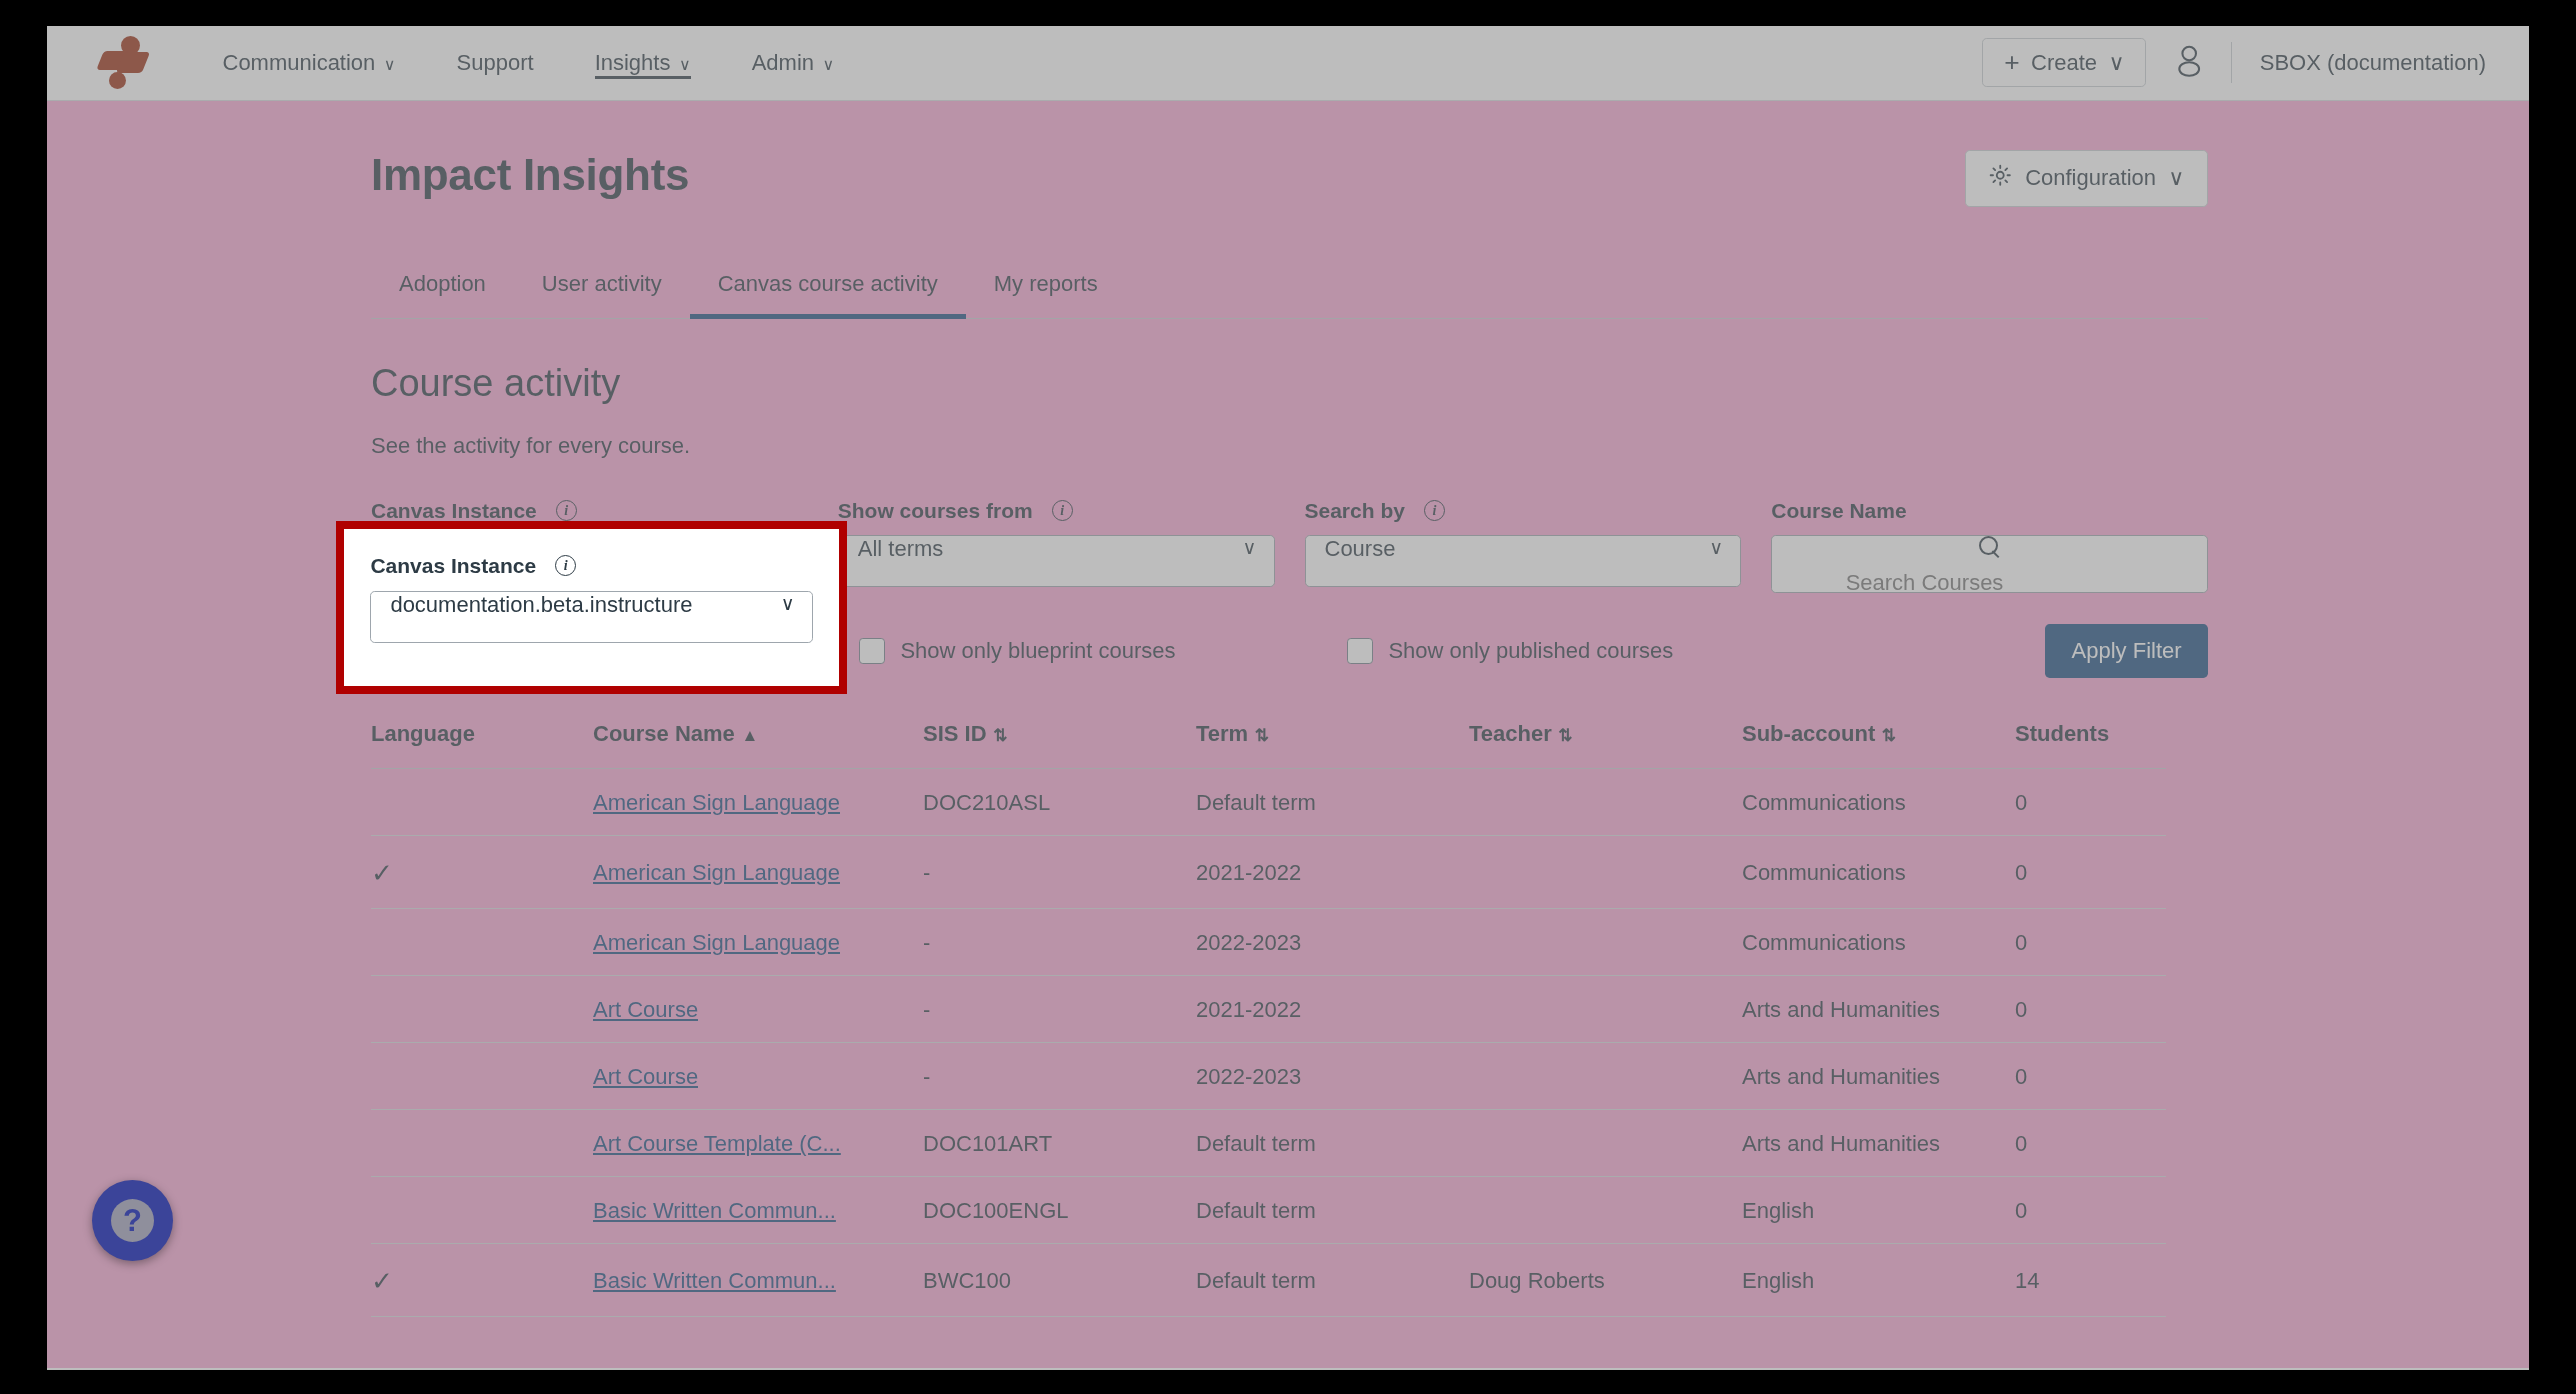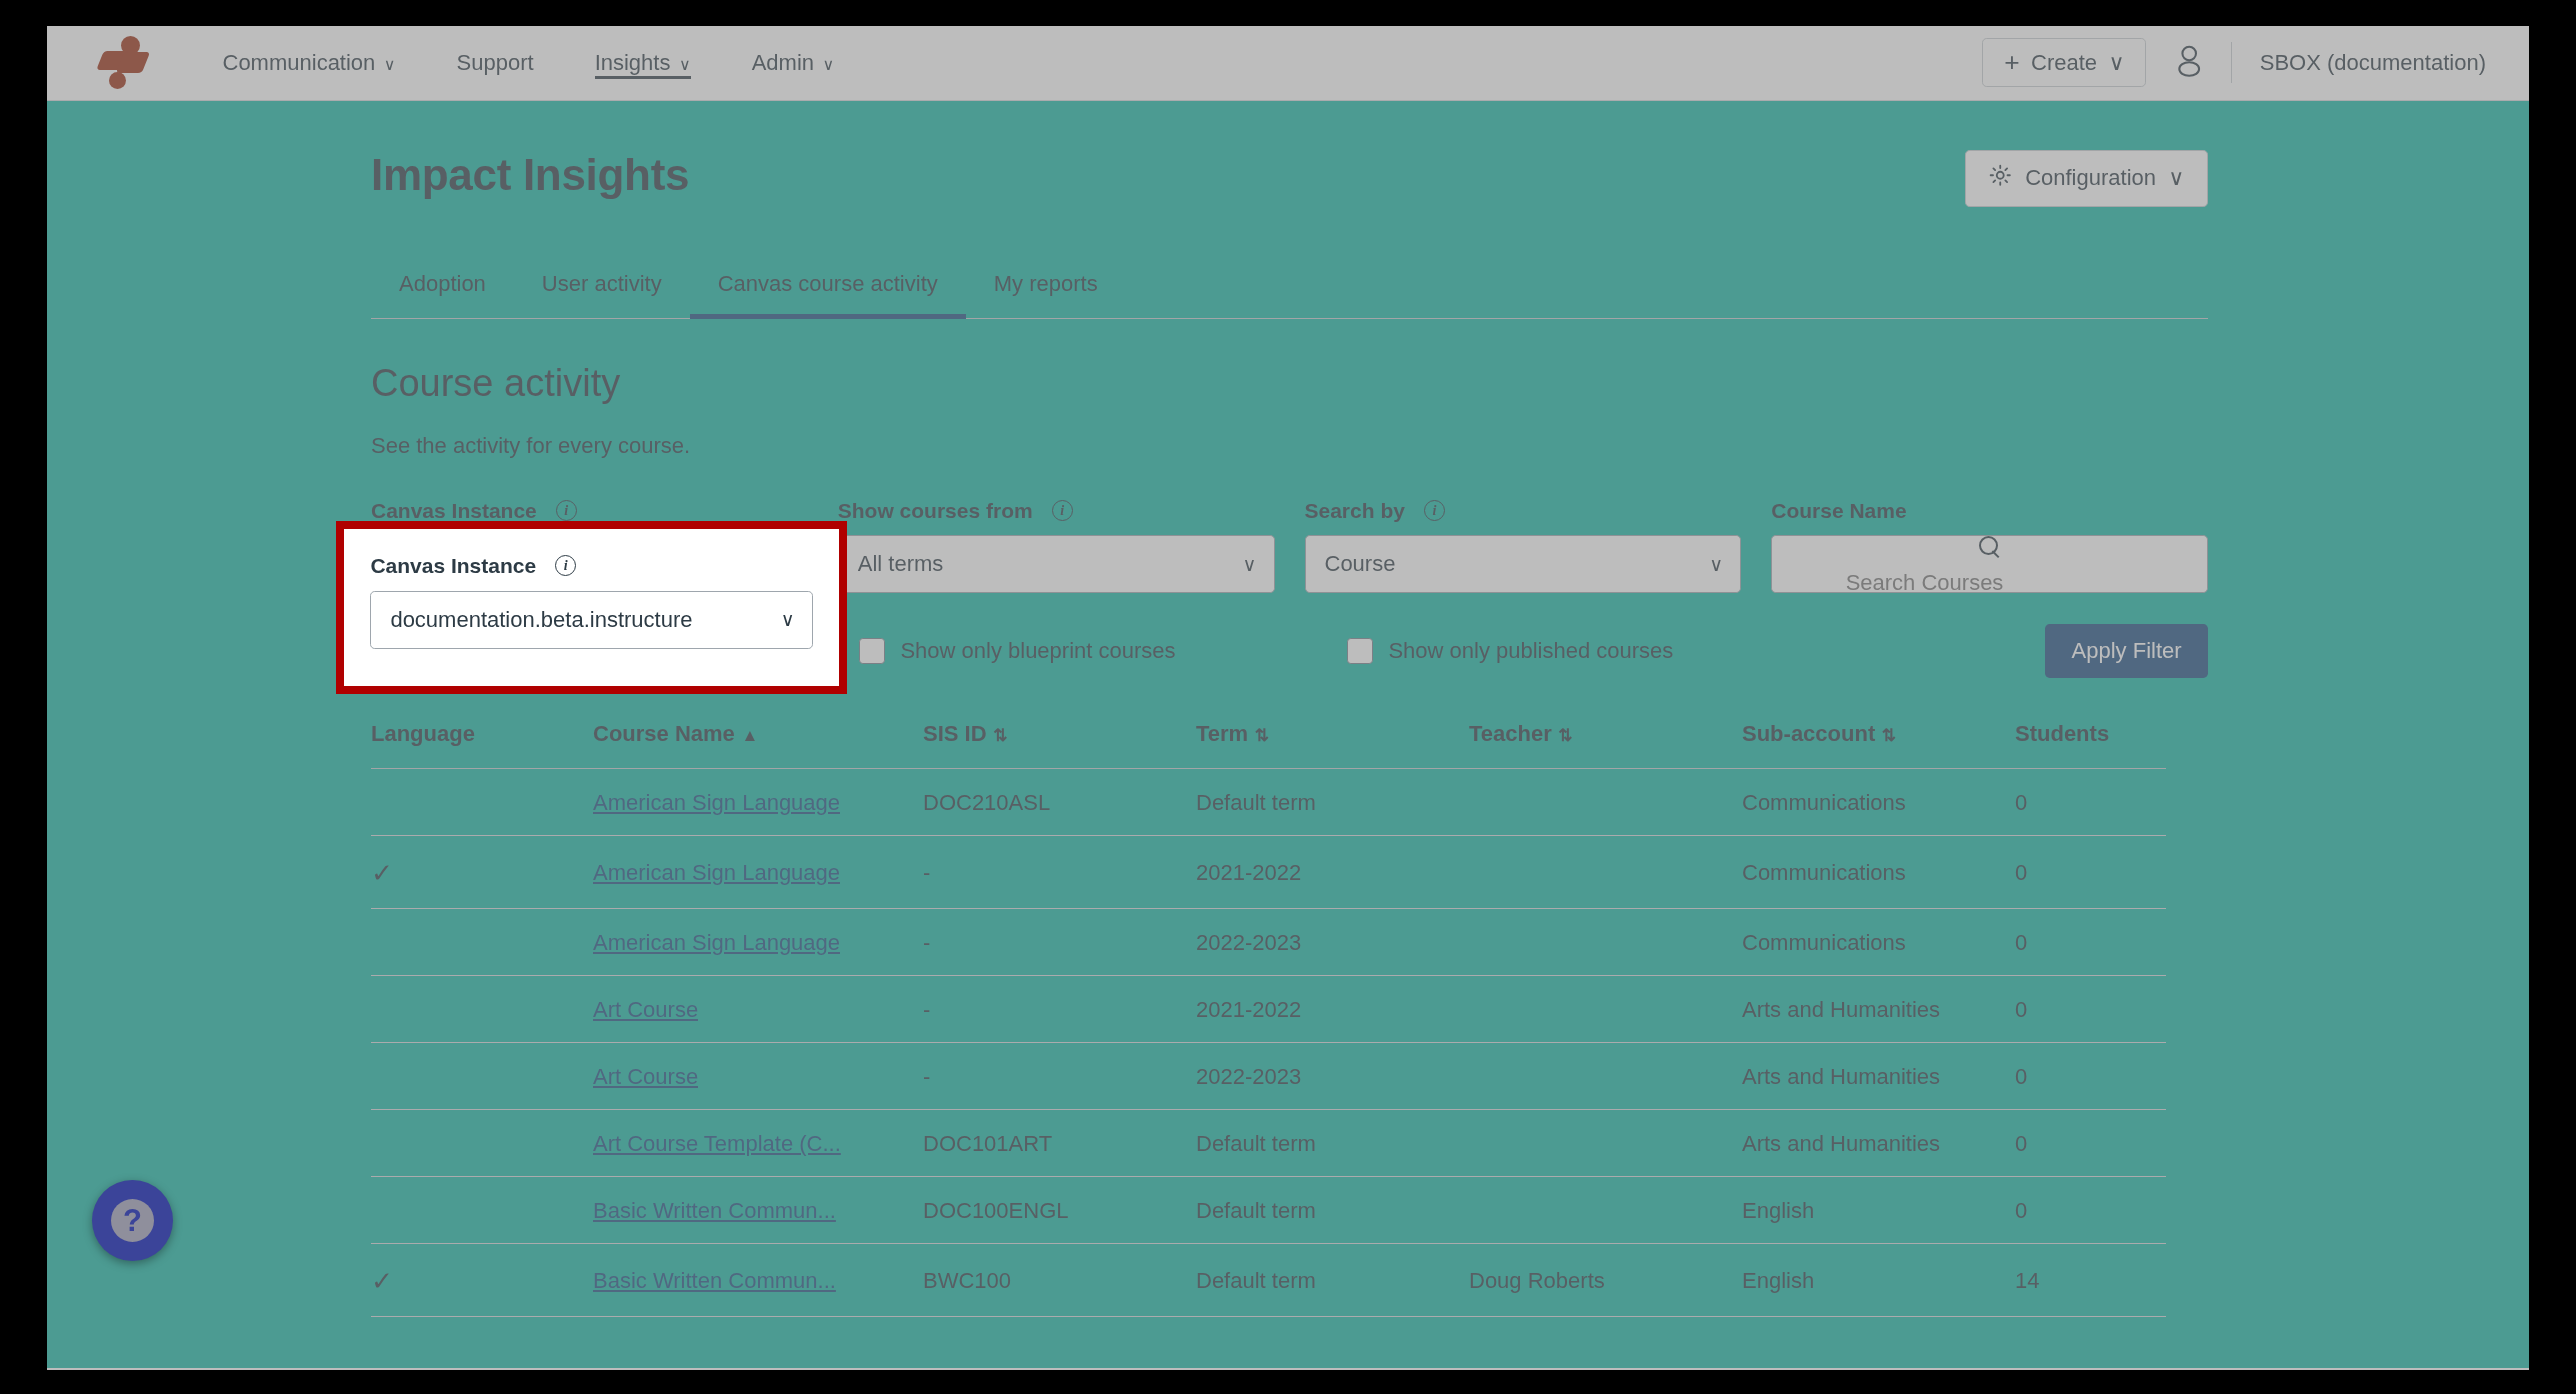--- a/index.html
+++ b/index.html
@@ -78,21 +78,21 @@
     border: 0.9px solid #c7cdd1; border-radius: 4.7px;
     padding: 10.4px 21px; font-size: 22px; color: #2d3b45;
     cursor: pointer; background: #fff;
   }
   .plus { font-size: 26.4px; line-height: 1; font-weight: 300; }
   .person-icon { margin: 0 28px 0 30px; cursor:pointer; }
   .gnav-sep { width:0.9px; height: 41px; background: #c7cdd1; }
   .acct-name { font-size: 22px; color: #2d3b45; padding-left: 28px; white-space: nowrap; }
 
   
-  .page { padding: 0 0 0 0; position: relative; background: #14b8a6; height: 1267px;}
+  .page { padding: 0 0 0 0; position: relative; background: #f9a8d4; height: 1267px;}
   .page-inner { padding: 49px 0 0 324px; }
   .page-head { display:flex; align-items:flex-start; }
   .page-title { font-size: 44px; font-weight: 700; color: #2d3b45; letter-spacing:-0.3px;}
   .config-btn {
     margin-left: auto; margin-right: 321px;
     display:flex; align-items:center; gap: 12.3px;
     border:0.9px solid #c7cdd1; border-radius:4.7px;
     padding: 12.3px 22.6px; font-size: 22px; color:#2d3b45; background:#fff; cursor:pointer;
   }
 
@@ -124,22 +124,22 @@
     font-size: 21px; font-weight: 700; color:#2d3b45;
     display:flex; align-items:center; gap: 19px; margin-bottom: 12.3px;
   }
   .info-i {
     width: 21px; height: 21px; border-radius:50%; border:1.5px solid #2d3b45;
     display:inline-flex; align-items:center; justify-content:center;
     font-size:14px; font-style:italic; font-family:"Liberation Serif", serif; line-height:1;
     cursor:pointer;
   }
   .select-box {
-    height: 58px; border:0.9px solid #9ea6ad; border-radius:4.7px; background:#fff;
-    display:flex; align-items:center; padding: 0 17px 0 19px;
+    height: 52px; border:0.9px solid #9ea6ad; border-radius:4.7px; background:#fff;
+    display:flex; padding: 0 17px 0 19px;
     font-size: 22px; color:#2d3b45; cursor:pointer; overflow:hidden;
   }
   .select-box .val { flex:1; white-space:nowrap; overflow:hidden; }
   .select-box .chev { font-size: 19px; color:#2d3b45; margin-left: 9.4px; }
   .search-box {
     height: 58px; border:0.9px solid #9ea6ad; border-radius:4.7px; background:#fff;
     display:flex; align-items:center; padding: 0 10px; gap: 13.2px;
     font-size: 22px; color:#73818c;flex-direction:column;
   }
   .mag { width:21px; height:21px; position:relative; flex:none; }

